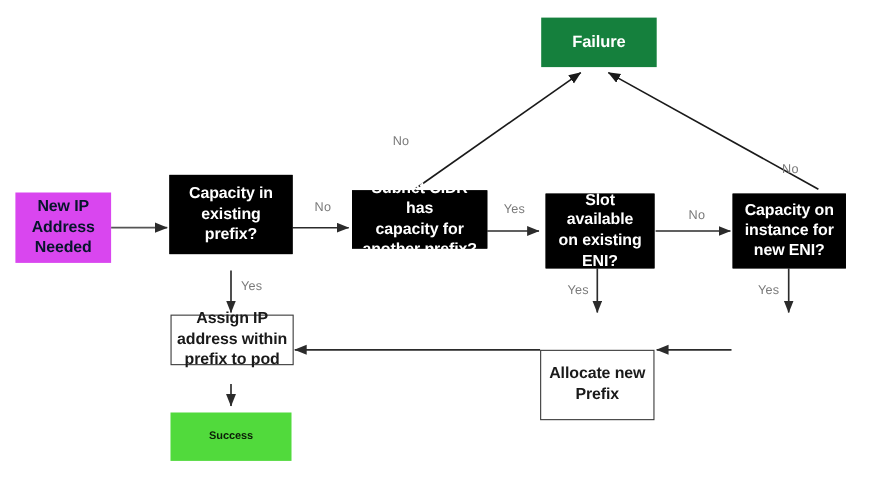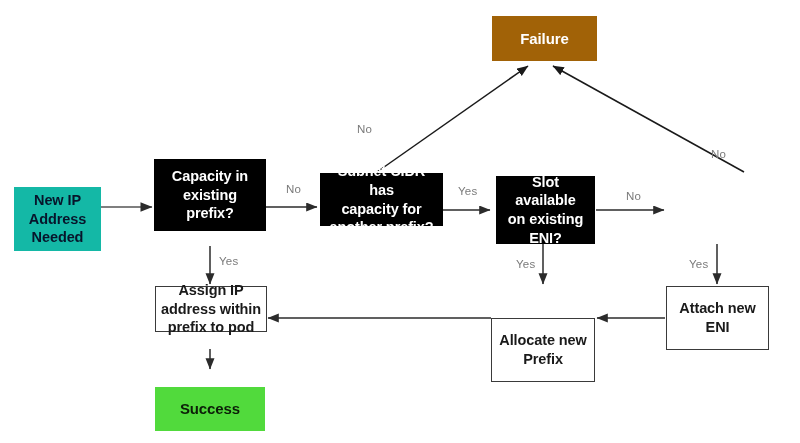--- a/index.html
+++ b/index.html
@@ -36,32 +36,31 @@
     background: #000000;
     color: #ffffff;
     border: 1px solid #000000;
   }
   .node.process {
     background: #ffffff;
     color: #1a1a1a;
     border: 1.6px solid #3a3a3a;
   }
   .node.start {
-    background: #14b8a6;
+    background: #d946ef;
     color: #07152b;
     border: none;
-    margin-top: 12px;
   }
   .node.success {
     background: #51da3c;
     color: #0c1f08;
     border: none;
   }
   .node.failure {
-    background: #a16207;
+    background: #15803d;
     color: #ffffff;
     border: none;
   }
   .edge-label {
     position: absolute;
     font-family: "Liberation Sans", sans-serif;
     font-size: 11.5px;
     font-weight: 400;
     color: #7a7a7a;
     letter-spacing: 0.2px;
@@ -124,34 +123,35 @@
 existing prefix?</div>
 
   <div class="node decision" style="left:320px; top:173px; width:123px; height:53px;">Subnet CIDR has
 capacity for
 another prefix?</div>
 
   <div class="node decision" style="left:496px; top:176px; width:99px; height:68px;">Slot available
 on existing
 ENI?</div>
 
+  <div class="node decision" style="left:666px; top:176px; width:103px; height:68px;">Capacity on
+instance for
+new ENI?</div>
 
   <div class="node process" style="left:155px; top:286px; width:112px; height:46px;">Assign IP
 address within
 prefix to pod</div>
 
   <div class="node process" style="left:491px; top:286px; width:104px; height:64px;margin-top:32px;">Allocate new
 Prefix</div>
 
-  <div class="node process" style="left:666px; top:286px; width:103px; height:64px;">Attach new
-ENI</div>
 
   <div class="node failure" style="left:492px; top:16px; width:105px; height:45px; font-size:15px;">Failure</div>
 
-  <div class="node success" style="left:155px; top:387px; width:110px; height:44px; font-size:15px;">Success</div>
+  <div class="node success" style="left:155px; top:375px; width:110px; height:44px; font-size:10px;">Success</div>
 
   <div class="edge-label" style="left:286px; top:183px;">No</div>
 
   <div class="edge-label" style="left:219px; top:255px;">Yes</div>
 
   <div class="edge-label" style="left:357px; top:123px;">No</div>
 
   <div class="edge-label" style="left:458px; top:185px;">Yes</div>
 
   <div class="edge-label" style="left:516px; top:258px;">Yes</div>

